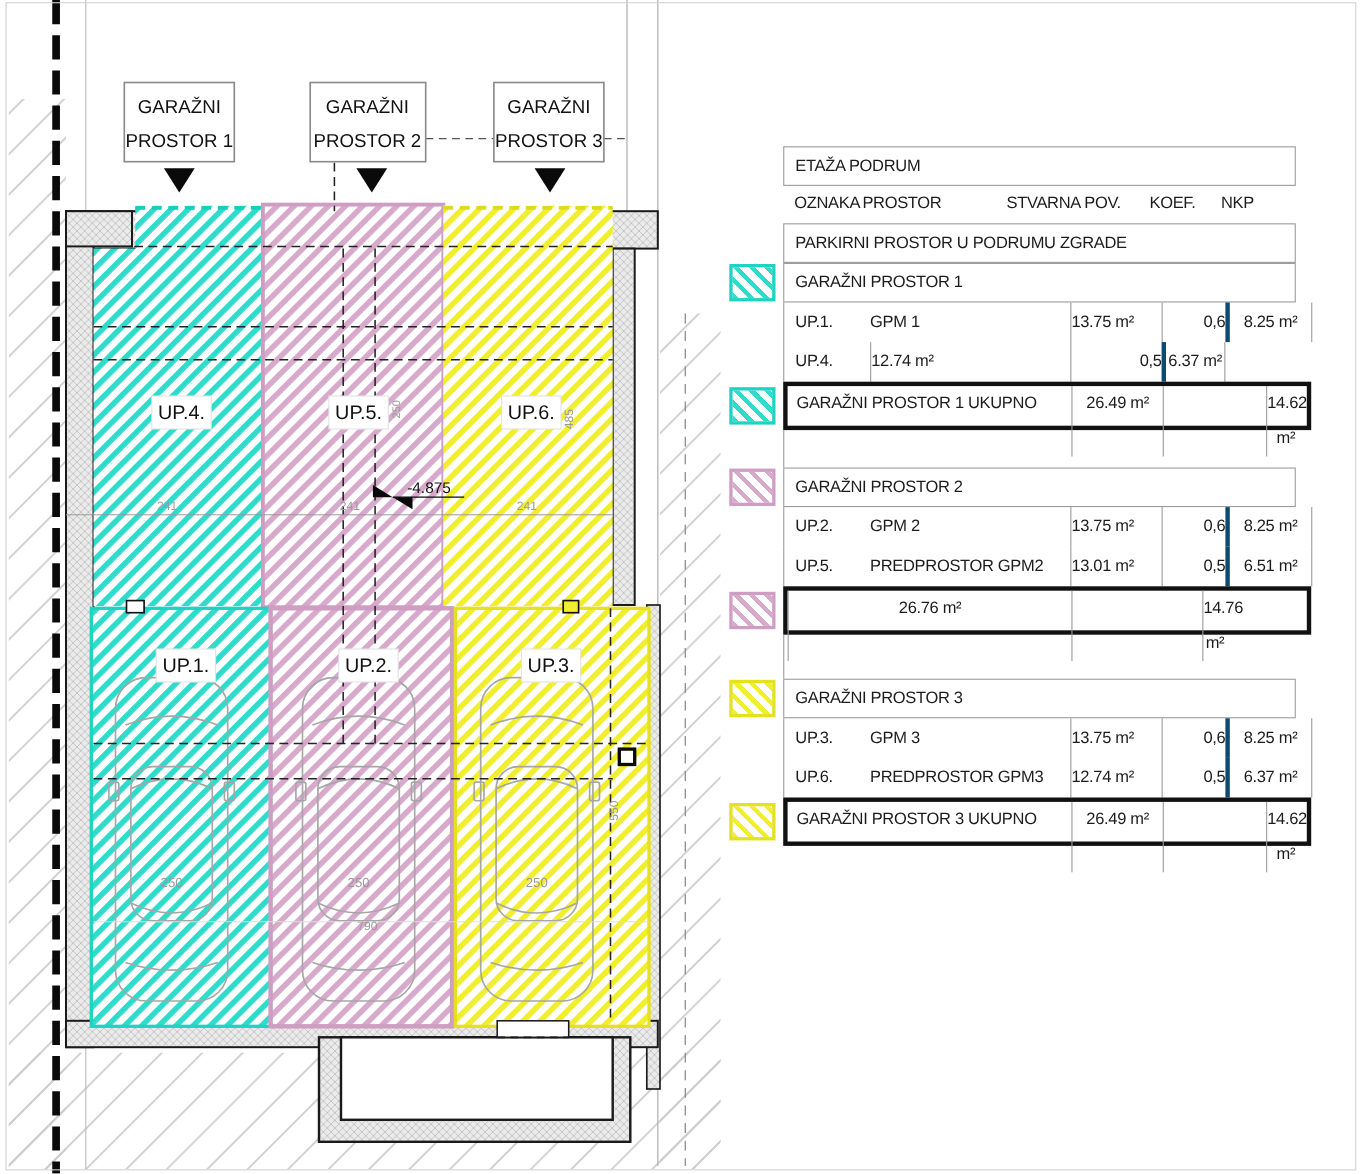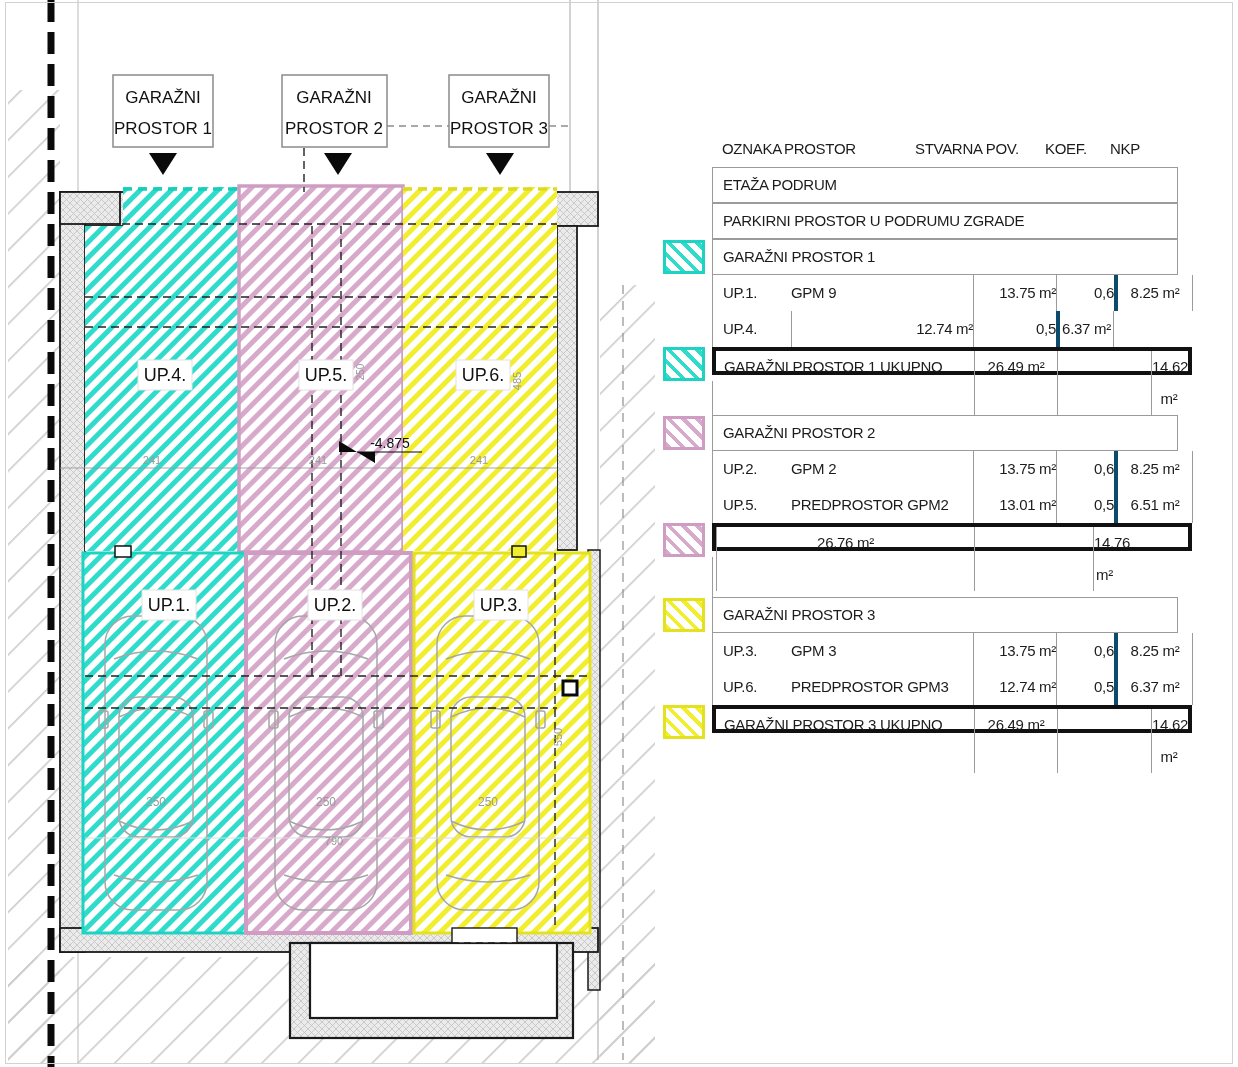--- a/index.html
+++ b/index.html
@@ -17,24 +17,24 @@
   .swatch.pink{border-color:#cf9dc3;background:repeating-linear-gradient(45deg,#d7a9cb 0 4px,#ffffff 4px 10px);}
   .swatch.yellow{border-color:#e4e120;background:repeating-linear-gradient(45deg,#f1ee2e 0 4px,#ffffff 4px 10px);}
   .tb{width:480px;}
   .boxrow{box-sizing:border-box;width:466px;height:36px;border:1px solid #9b9b9b;line-height:34px;padding-left:10px;}
   .hdrrow{position:relative;width:480px;height:34px;}
   .hdrrow span{position:absolute;top:7px;}
   .drow{box-sizing:border-box;display:grid;grid-template-columns:78px 182px 83px 58px 79px;height:36px;
         border-left:1px solid #9b9b9b;}
   .drow .c1{padding-left:10px;line-height:36px;}
   .drow .c2{line-height:36px;}
-  .drow .c3{border-left:1px solid #9b9b9b;text-align:right;line-height:36px;}
+  .drow .c3{border-left:1px solid #9b9b9b;text-align:left;line-height:36px;}
   .drow .c4{border-left:1px solid #9b9b9b;padding-left:0;line-height:36px;text-align:right;}
   .drow .c5{border-left:4px solid #0c4a6e;border-right:1px solid #9b9b9b;text-align:center;line-height:36px;}
-  .totrow{box-sizing:border-box;width:480px;height:28px;border:4px solid #111;display:grid;
+  .totrow{box-sizing:border-box;width:480px;height:44px;border:4px solid #111;display:grid;
           grid-template-columns:258px 83px 58px 71px;}
   .totrow .t1{padding-left:8px;line-height:32px;}
   .totrow .t2{border-left:1px solid #9b9b9b;text-align:center;line-height:32px;}
   .totrow .t3{border-left:1px solid #9b9b9b;line-height:32px;}
   .totrow .t4{border-left:1px solid #9b9b9b;text-align:center;line-height:32px;margin-left:36px;}
   .gap34{height:34px;width:466px;border-left:1px solid #9b9b9b;}
   .gap40{height:40px;width:466px;border-left:1px solid #9b9b9b;}
 </style>
 </head>
 <body>
@@ -192,56 +192,56 @@
       <text x="335" y="611">UP.2.</text>
       <rect x="474" y="590" width="54" height="30" fill="#ffffff" stroke="#e2e2e2" stroke-width="1"></rect>
       <text x="501" y="611">UP.3.</text>
     </g>
   </svg>
 
   <div class="panel">
 
     <div class="trow">
       <div class="sw"></div>
+      <div class="tb">
+          <div class="boxrow">ETAŽA PODRUM</div>
+        </div>
+    </div>
+
+    <div class="trow">
+      <div class="sw"></div>
       <div class="tb hdrrow">
         <span style="left:10px">OZNAKA</span>
         <span style="left:72px">PROSTOR</span>
         <span style="left:203px">STVARNA POV.</span>
         <span style="left:333px">KOEF.</span>
         <span style="left:398px">NKP</span>
       </div>
     </div>
 
     <div class="trow">
       <div class="sw"></div>
       <div class="tb">
-          <div class="boxrow">ETAŽA PODRUM</div>
-        </div>
-    </div>
-
-    <div class="trow">
-      <div class="sw"></div>
-      <div class="tb">
           <div class="boxrow">PARKIRNI PROSTOR U PODRUMU ZGRADE</div>
         </div>
     </div>
 
     <div class="trow">
       <div class="sw">
           <div class="swatch cyan"></div>
         </div>
       <div class="tb">
           <div class="boxrow">GARAŽNI PROSTOR 1</div>
         </div>
     </div>
     <div class="trow">
       <div class="sw"></div>
       <div class="tb drow">
         <div class="c1">UP.1.</div>
-        <div class="c2">GPM 9</div>
+        <div class="c2">GPM 1</div>
         <div class="c3">13.75 m²</div>
         <div class="c4">0,6</div>
         <div class="c5">8.25 m²</div>
       </div>
     </div>
     <div class="trow">
       <div class="sw"></div>
       <div class="tb drow">
         <div class="c1">UP.4.</div>
         <div class="c3">12.74 m²</div>

